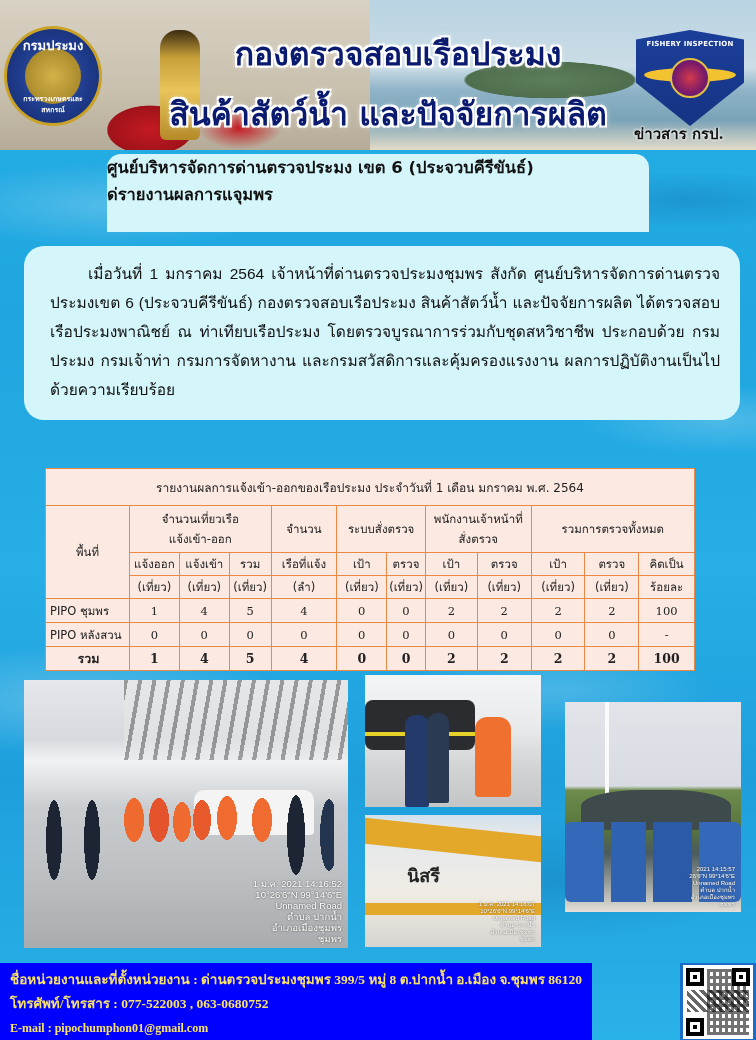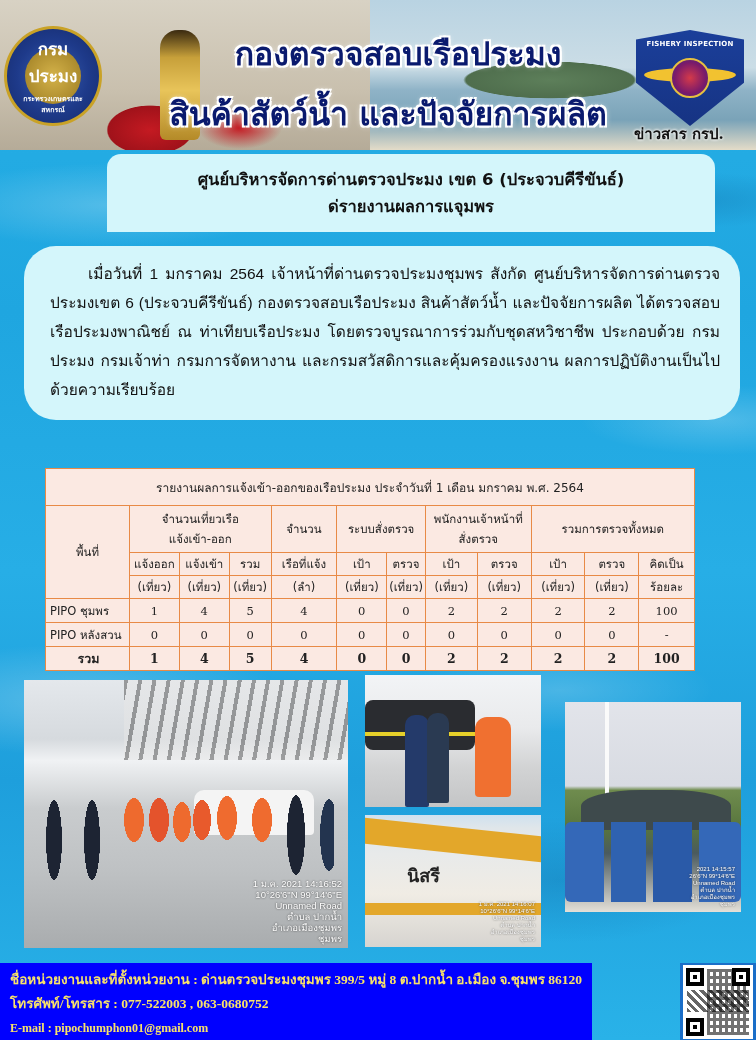--- a/index.html
+++ b/index.html
@@ -58,21 +58,21 @@
     background: radial-gradient(circle at 50% 50%, #3a5fb0 0%, #1e3a8a 55%, #152a6a 100%);
     border: 3px solid #c9a227;
     display: flex; align-items: center; justify-content: center;
   }
   .seal-left .seal-inner {
     width: 56px; height: 56px; border-radius: 50%;
     background: radial-gradient(circle, #d4b24a 0%, #9a7a20 100%);
   }
   .seal-left .seal-top {
     position: absolute; top: 6px; left: 8px; right: 8px; text-align: center;
-    font-size: 17px; font-weight: bold; color: #fff;
+    font-size: 13px; font-weight: bold; color: #fff;
   }
   .seal-left .seal-bottom {
     position: absolute; bottom: 8px; left: 8px; right: 8px; text-align: center;
     font-size: 7px; font-weight: bold; color: #fff;
   }
   .badge-right {
     position: absolute; left: 636px; top: 30px; width: 108px; height: 96px;
     background: linear-gradient(180deg, #1b3f9a 0%, #163383 100%);
     clip-path: polygon(0 10%, 50% 0, 100% 10%, 100% 55%, 50% 100%, 0 55%);
   }
@@ -90,32 +90,32 @@
     font-size: 7px; font-weight: bold; color: #fff; letter-spacing: 0.2px;
   }
   .news-label {
     position: absolute; left: 634px; top: 122px; font-size: 15px; font-weight: bold;
     color: #111; font-family: "DejaVu Serif", serif;
     text-shadow: 0 0 3px #fff, 0 0 3px #fff;
   }
 
   
   .heading-box {
-    position: absolute; left: 107px; top: 154px; width: 608px; height: 78px;
+    position: absolute; left: 107px; top: 154px; width: 542px; height: 78px;
     background: #d4f6fb; border-radius: 14px 14px 0 0;
-    text-align: center; padding-top: 12px;
+    
   }
   .heading-box .h-line {
     font-weight: bold; font-size: 16.5px; color: #111; line-height: 27px;
   }
 
   
   .intro-box {
     position: absolute; left: 24px; top: 246px; width: 716px; height: 174px;
-    background: #d4f6fb; border-radius: 32px;
+    background: #d4f6fb; border-radius: 20px;
     padding: 13px 20px 0 26px;
   }
   .intro-box p {
     font-family: "Liberation Sans", sans-serif; font-size: 15.5px; color: #111;
     line-height: 29px; text-indent: 38px; text-align: justify;
   }
 
   
   .report {
     position: absolute; left: 45px; top: 431px; width: 650px;

